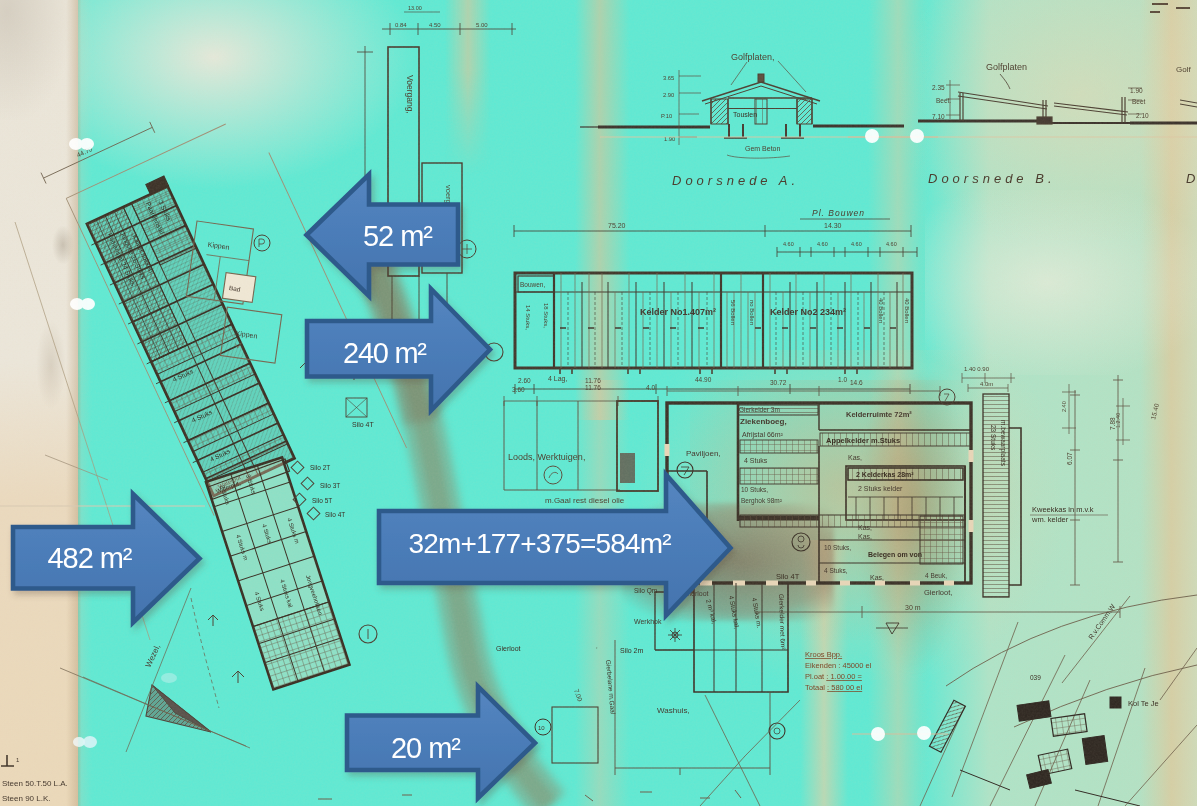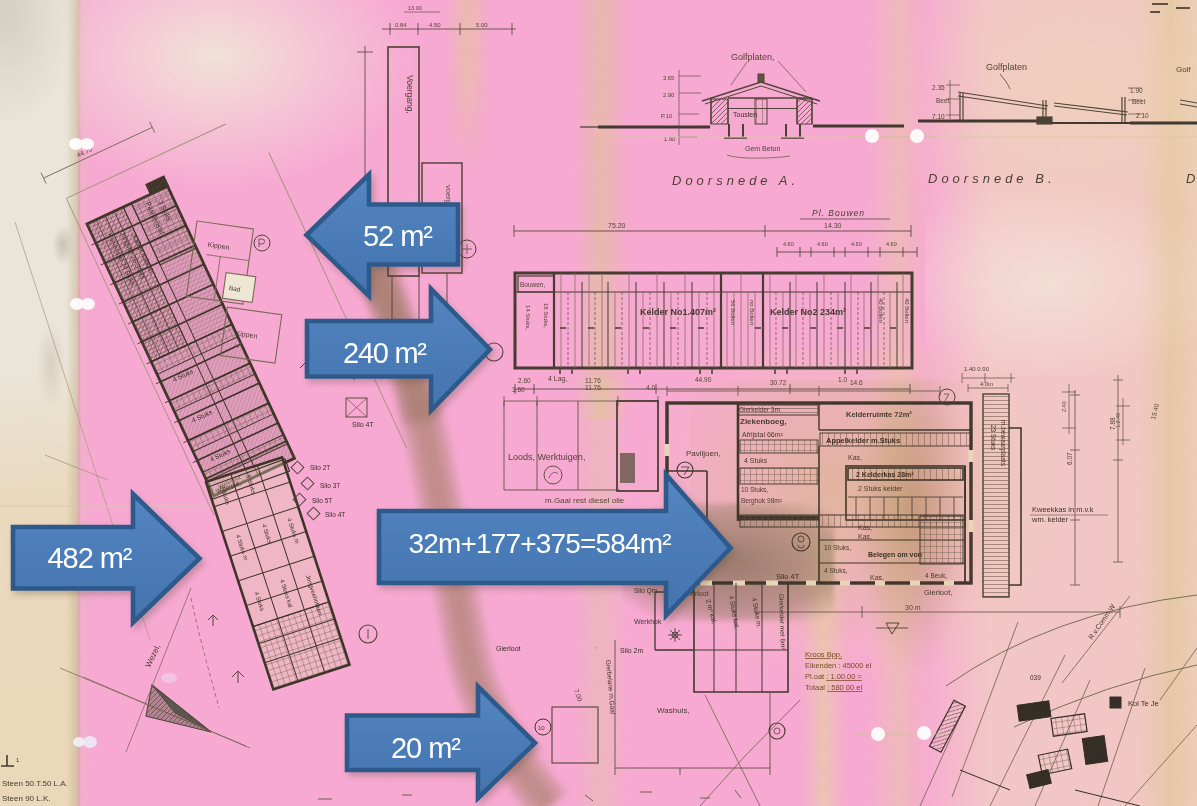--- a/index.html
+++ b/index.html
@@ -1,17 +1,17 @@
 <!DOCTYPE html>
 <html><head>
 <meta charset="utf-8">
 <style>
   html,body{margin:0;padding:0;}
   body{width:1197px;height:806px;overflow:hidden;font-family:"Liberation Sans",sans-serif;}
-  #page{position:relative;width:1197px;height:806px;background:#f9a8d4;overflow:hidden;}
+  #page{position:relative;width:1197px;height:806px;background:#5eead4;overflow:hidden;}
   .abs{position:absolute;}
   svg text{font-family:"Liberation Sans",sans-serif;}
 </style>
 </head>
 <body>
 <div id="page">
 
   <div class="abs" id="washes" style="left:0;top:0;width:1197px;height:806px;">
 
     <div class="abs" style="left:0;top:0;width:78px;height:806px;background:linear-gradient(180deg,#ebe6da 0%,#ece7db 45%,#ebdabf 62%,#ebd9ba 100%);"></div>

